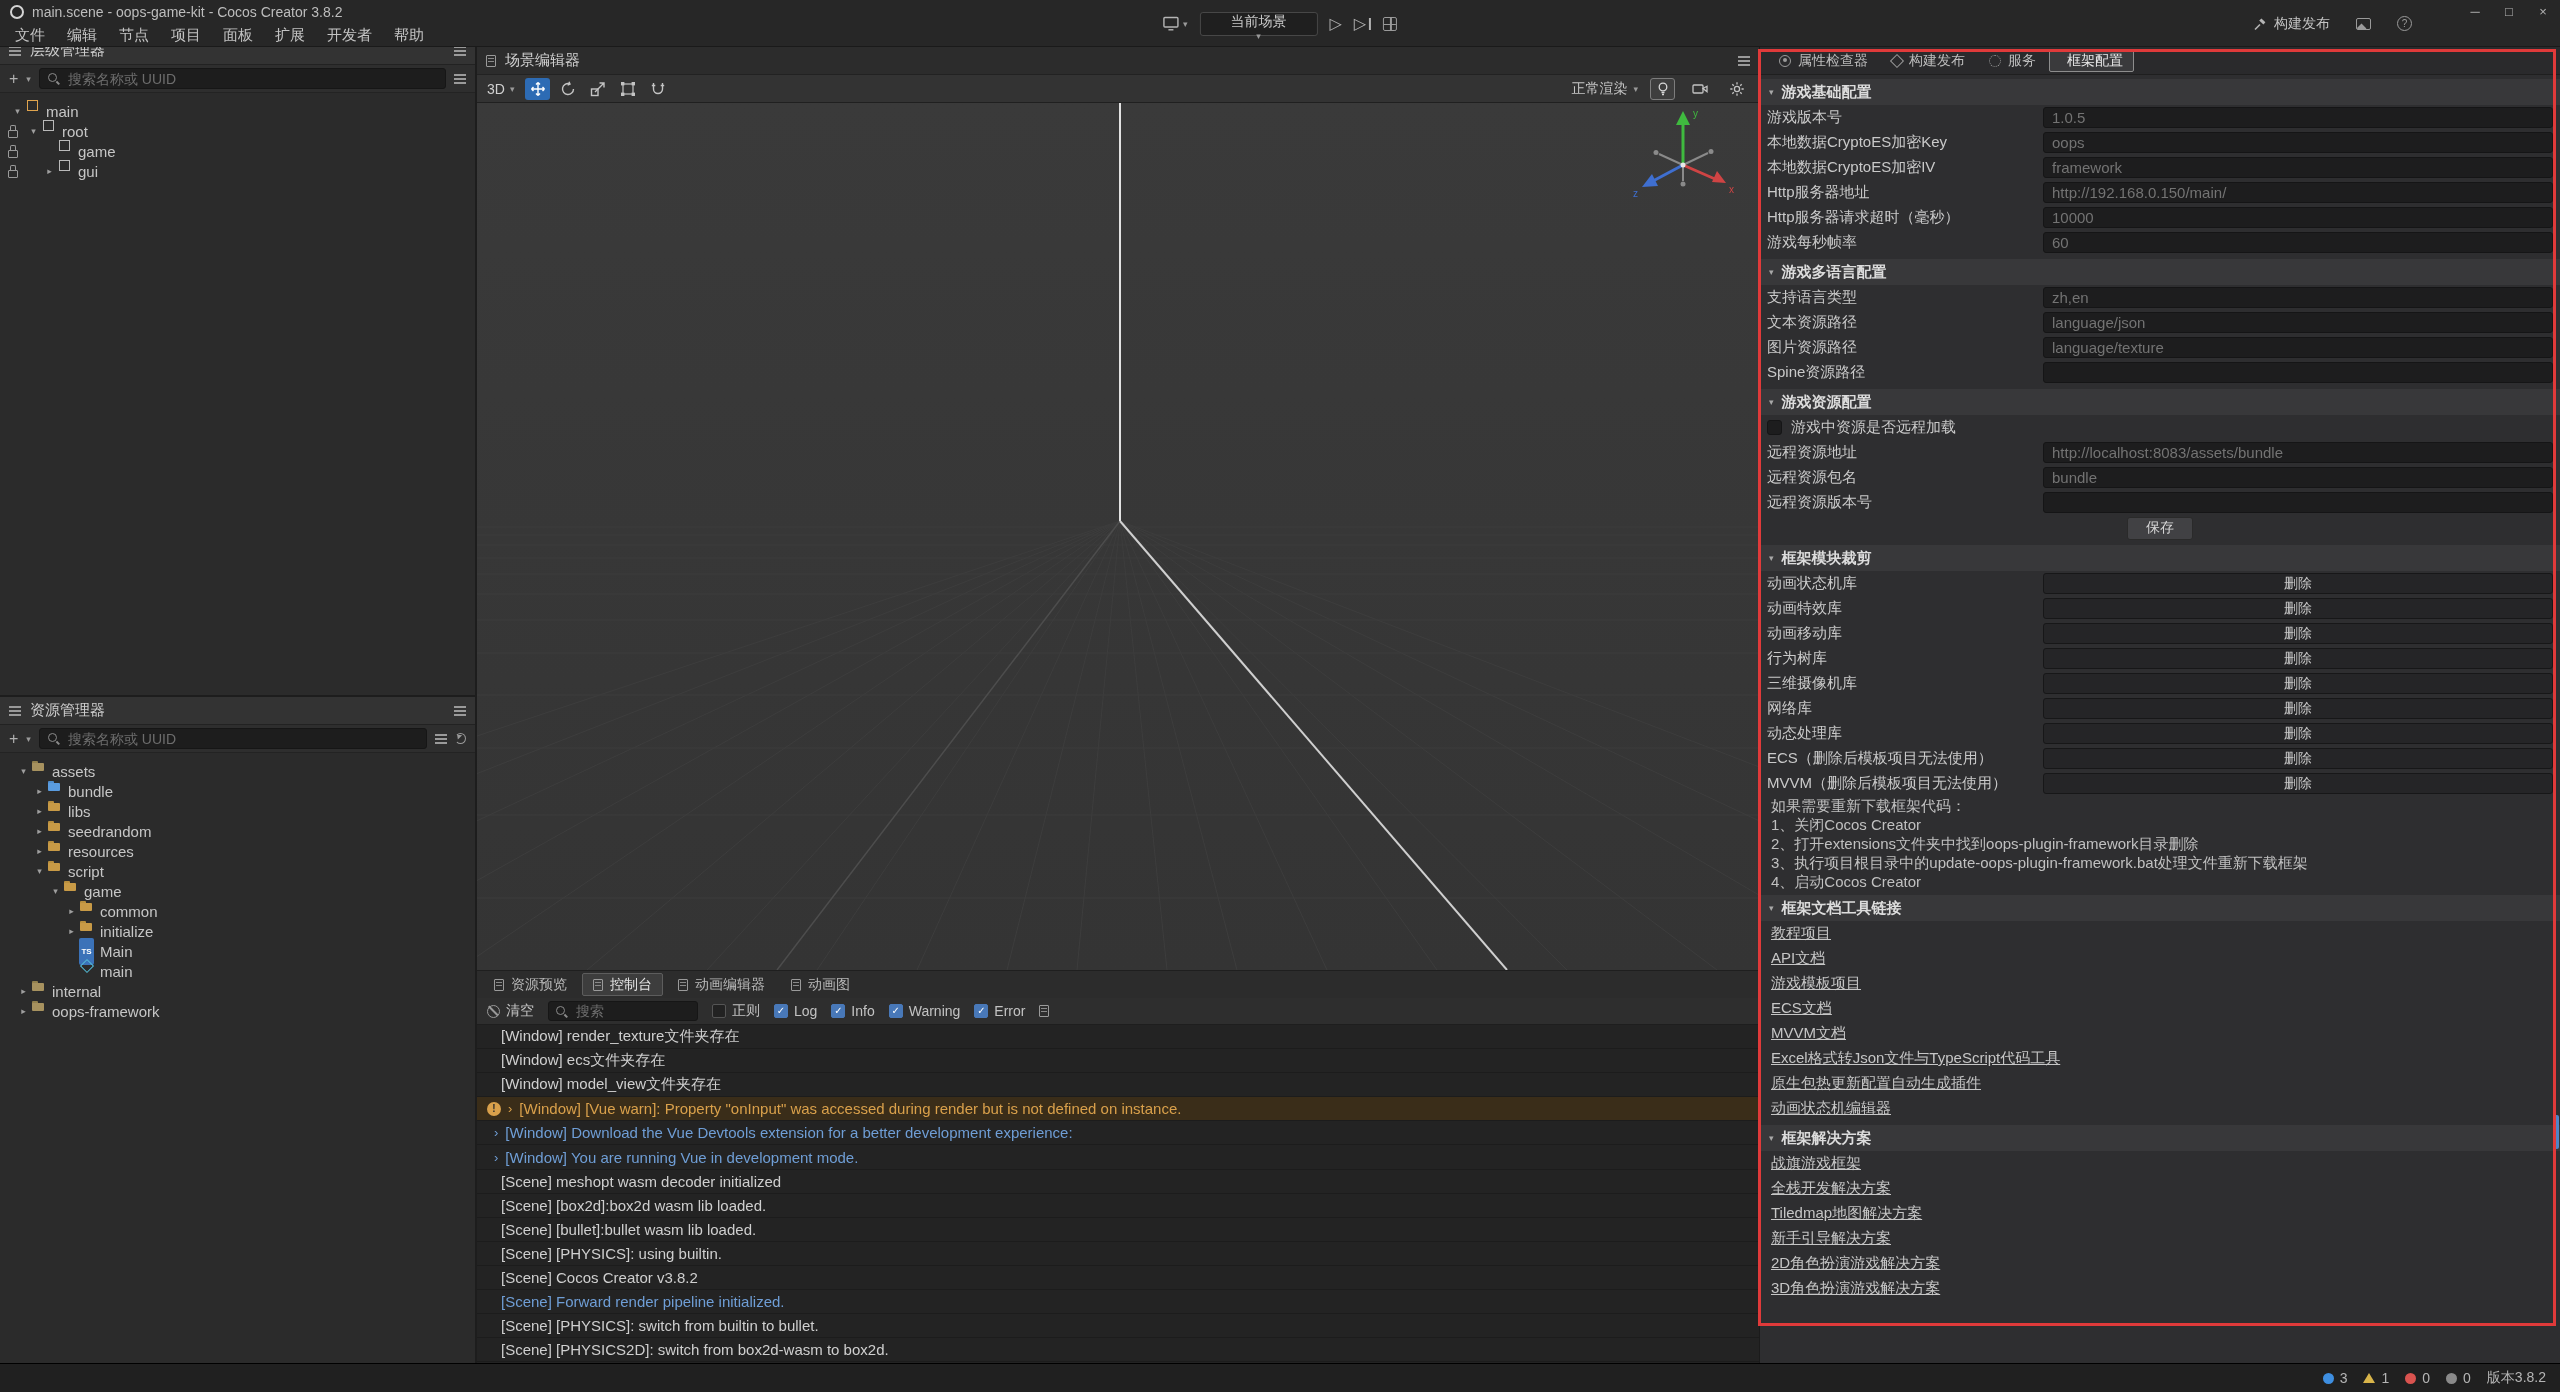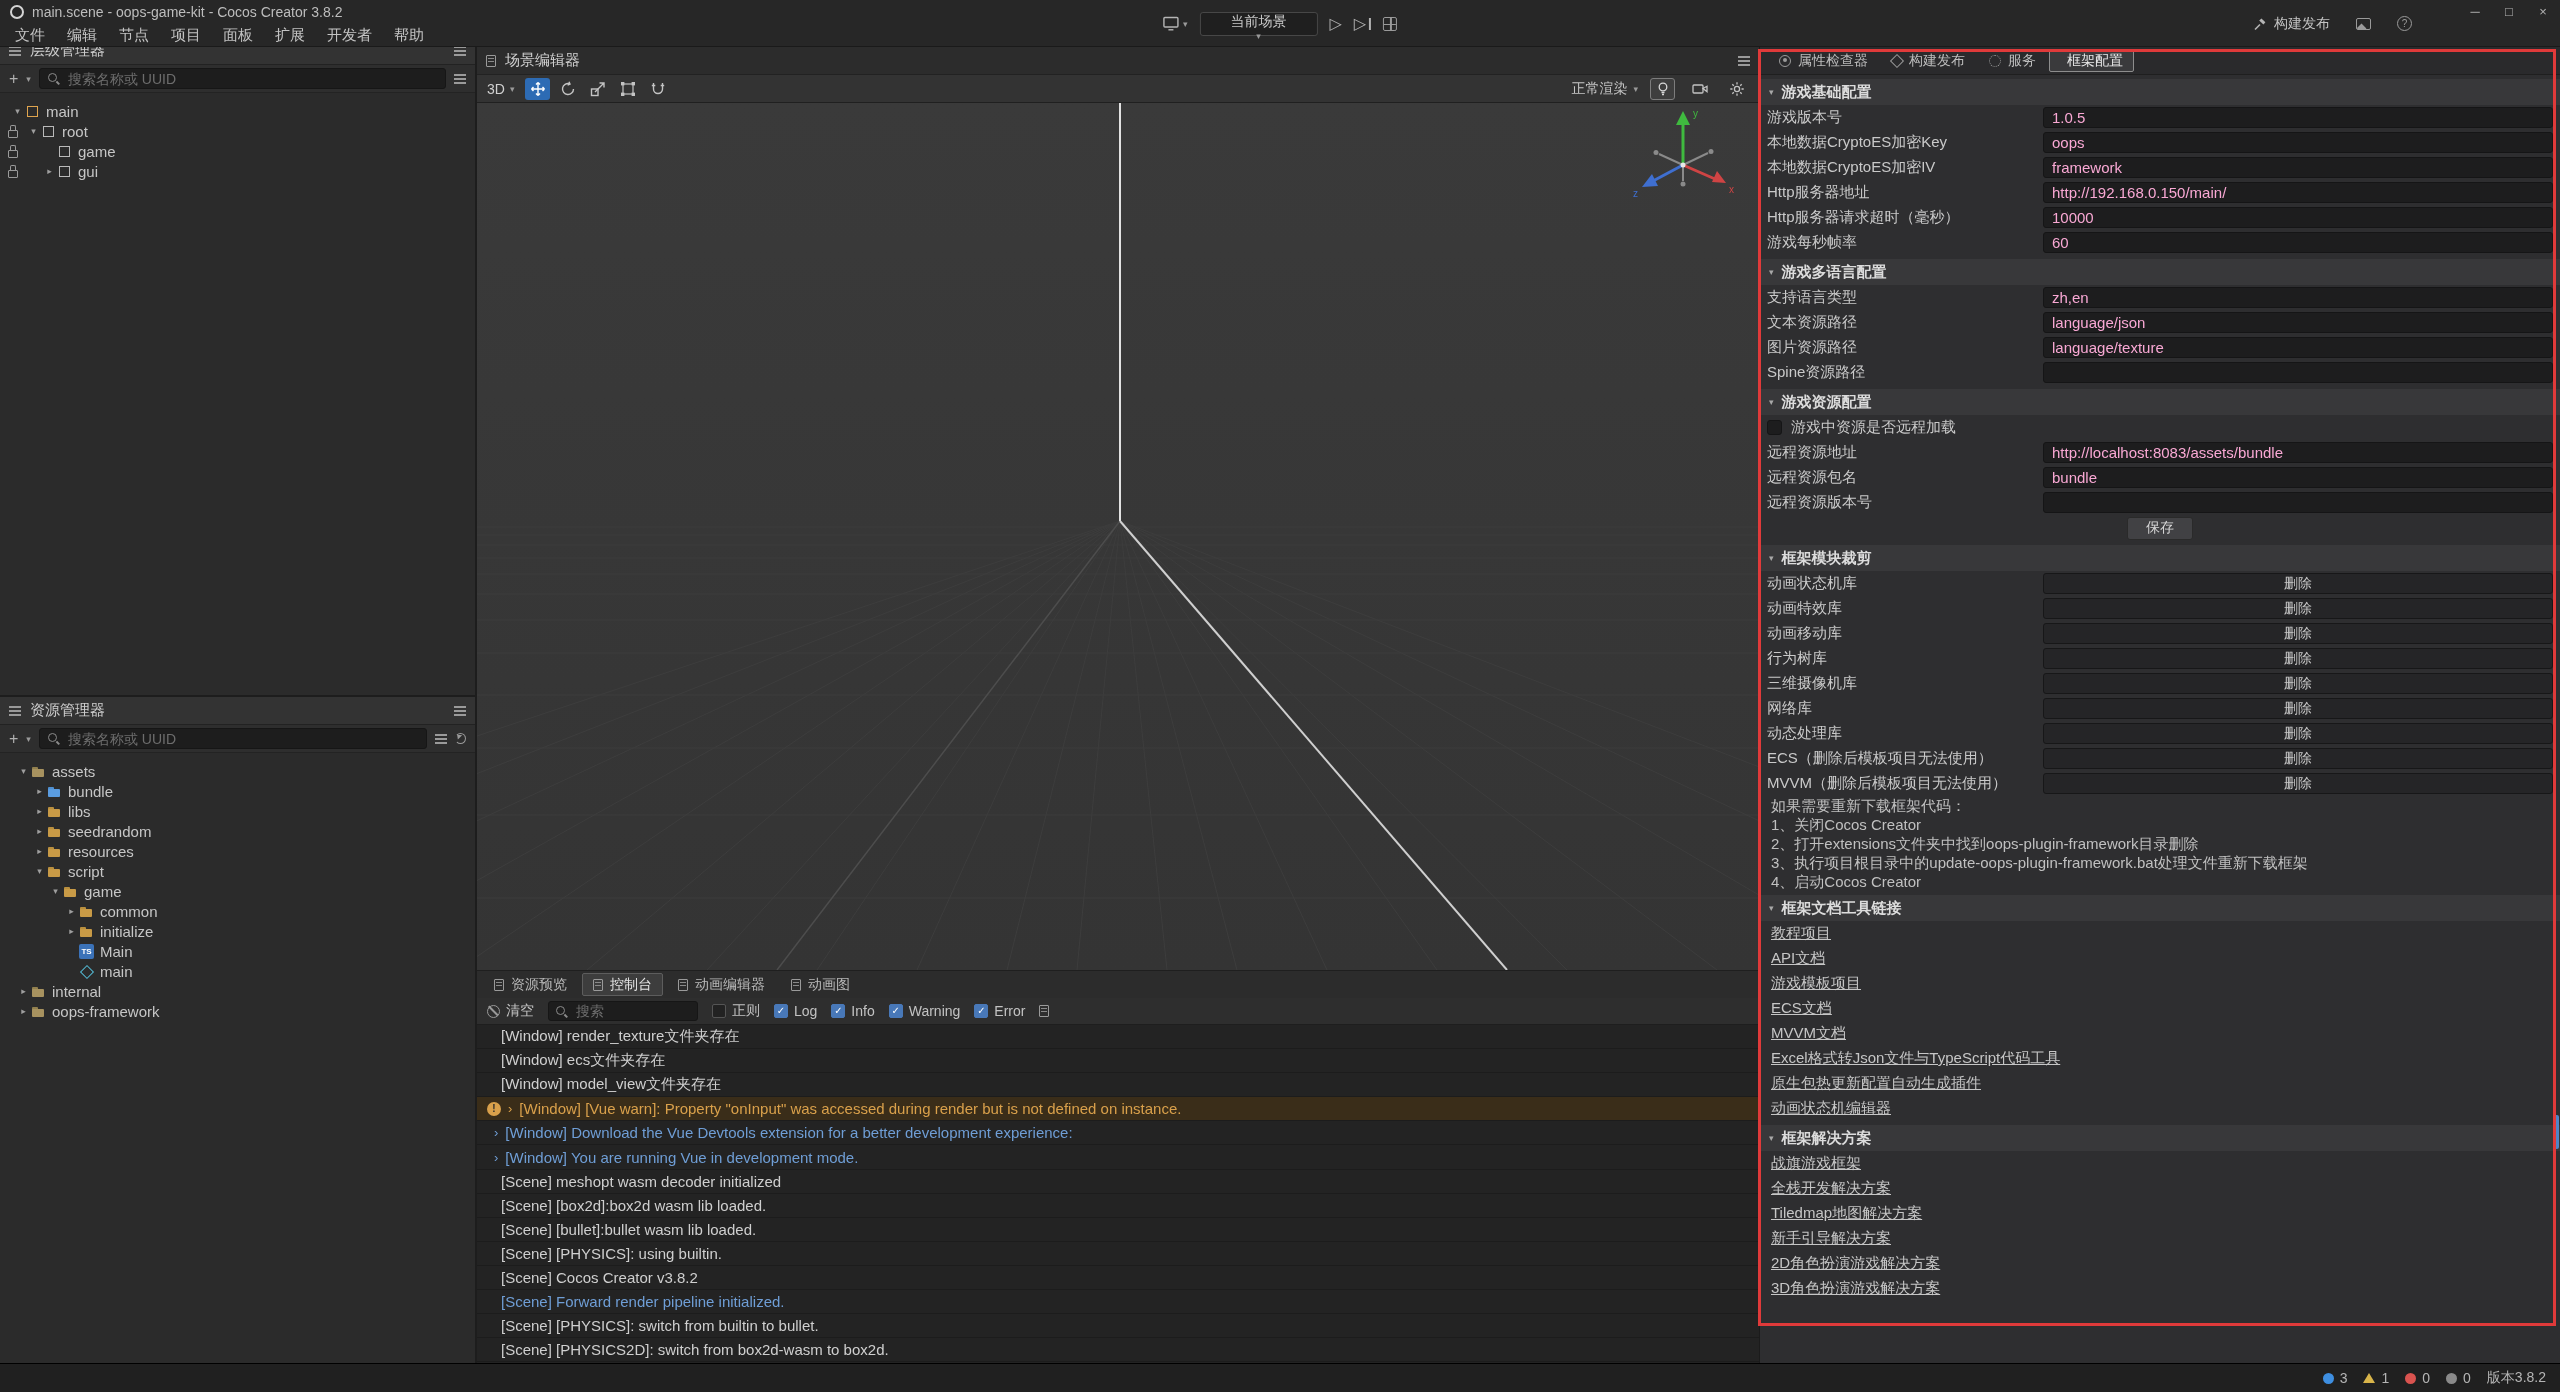--- a/index.html
+++ b/index.html
@@ -52,21 +52,21 @@
   .assets{flex:1;display:flex;flex-direction:column;}
   .panel-head{height:28px;background:#333333;border-bottom:1px solid #222;display:flex;align-items:center;gap:9px;padding:0 9px;font-size:15px;color:#cfcfcf;flex:none;}
   .panel-head .spacer{flex:1;}
   .tool-row{height:28px;background:#2e2e2e;border-bottom:1px solid #232323;display:flex;align-items:center;gap:8px;padding:0 9px;flex:none;}
   .searchbox{flex:1;height:21px;background:#1d1d1d;border:1px solid #161616;border-radius:3px;display:flex;align-items:center;gap:6px;padding:0 7px;}
   .searchbox input{flex:1;background:transparent;border:none;outline:none;color:#bdbdbd;font-size:14px;font-family:inherit;min-width:0;}
   .searchbox input::placeholder{color:#6d6d6d;}
   .tree{padding-top:8px;font-size:15px;overflow:hidden;}
   .tree-row{height:20px;display:flex;align-items:center;position:relative;color:#c6c6c6;white-space:nowrap;}
   .tree-row .arrow{width:15px;flex:none;font-size:9px;color:#9f9f9f;text-align:center;}
-  .tico{width:15px;height:15px;margin-right:6px;position:relative;flex:none;}
+  .tico{width:15px;height:27px;margin-right:6px;position:relative;flex:none;}
   .tico .badge{position:absolute;inset:0;display:flex;align-items:center;justify-content:center;font-size:8px;font-weight:700;font-style:normal;color:#fff;}
   .tico.node::after{content:"";position:absolute;left:2px;top:2px;width:9px;height:9px;border:1.5px solid #b9b9b9;}
   .tico.scene::after{content:"";position:absolute;left:2px;top:2px;width:9px;height:9px;border:1.5px solid #dfa44e;}
   .tico.scenefile::after{content:"";position:absolute;left:3px;top:3px;width:8px;height:8px;border:1.5px solid #54bcd6;transform:rotate(45deg);}
   .tico.folder::before,.tico.db::before,.tico.folderblue::before{content:"";position:absolute;left:1px;top:3px;width:6px;height:3px;border-radius:1px 1px 0 0;background:#b98f3e;}
   .tico.folder::after,.tico.db::after,.tico.folderblue::after{content:"";position:absolute;left:1px;top:5px;width:12px;height:8px;border-radius:1px;background:#c89a46;}
   .tico.folderblue::before{background:#4f8fd0;}
   .tico.folderblue::after{background:#5a9ce0;}
   .tico.db::before{background:#92804e;}
   .tico.db::after{background:#a7925f;}
@@ -118,21 +118,21 @@
   .tabico{width:0;height:12px;display:inline-block;flex:none;}
   .tabico.ico-inspector{width:12px;height:12px;border:1.5px solid #9a9a9a;border-radius:50%;position:relative;}
   .tabico.ico-inspector::after{content:"";position:absolute;left:2.5px;top:2.5px;width:4px;height:4px;background:#9a9a9a;border-radius:50%;}
   .tabico.ico-build{width:10px;height:10px;border:1.5px solid #9a9a9a;transform:rotate(45deg);}
   .tabico.ico-service{width:12px;height:12px;border:1.5px dotted #9a9a9a;border-radius:50%;}
   .insp-body{position:absolute;left:0;right:0;top:28px;bottom:0;overflow:hidden;}
   .sec-head{height:26px;margin-top:4px;background:#38383a;display:flex;align-items:center;gap:8px;padding:0 9px;font-size:15px;font-weight:700;color:#dcdcdc;}
   .sarr{font-size:9px;color:#a8a8a8;font-weight:400;}
   .form-row{height:25px;display:flex;align-items:center;gap:8px;padding:0 7px;}
   .form-label{width:268px;flex:none;font-size:15px;color:#c9c9c9;white-space:nowrap;overflow:hidden;}
-  .vfield{flex:1;height:21px;background:#1d1d1e;border:1px solid #151516;border-radius:3px;display:flex;align-items:center;padding:0 8px;font-size:15px;color:#f9a8d4;white-space:nowrap;overflow:hidden;}
+  .vfield{flex:1;height:21px;background:#1d1d1e;border:1px solid #151516;border-radius:3px;display:flex;align-items:center;padding:0 8px;font-size:15px;color:#737373;white-space:nowrap;overflow:hidden;}
   .del-btn{flex:1;height:21px;background:#252527;border:1px solid #171718;border-radius:3px;display:flex;align-items:center;justify-content:center;font-size:14px;color:#c9c9c9;}
   .chk-row{height:25px;display:flex;align-items:center;gap:9px;padding:0 7px;font-size:15px;color:#c9c9c9;}
   .chk{width:15px;height:15px;background:#1d1d1e;border:1px solid #151516;border-radius:3px;flex:none;}
   .save-row{height:26px;display:flex;align-items:center;justify-content:center;}
   .save-btn{width:66px;height:23px;background:#414144;border:1px solid #2a2a2a;border-radius:3px;color:#d8d8d8;font-size:14px;display:flex;align-items:center;justify-content:center;}
   .note{font-size:15px;color:#c0c0c0;line-height:19px;padding:0 11px;white-space:nowrap;overflow:hidden;}
   .link-row{height:25px;display:flex;align-items:center;padding:0 11px;}
   .link{font-size:15px;color:#c6c6c6;text-decoration:underline;white-space:nowrap;}
   .rp-scroll{position:absolute;right:1px;top:1068px;width:5px;height:34px;background:#4f86c6;border-radius:2px;}
 

